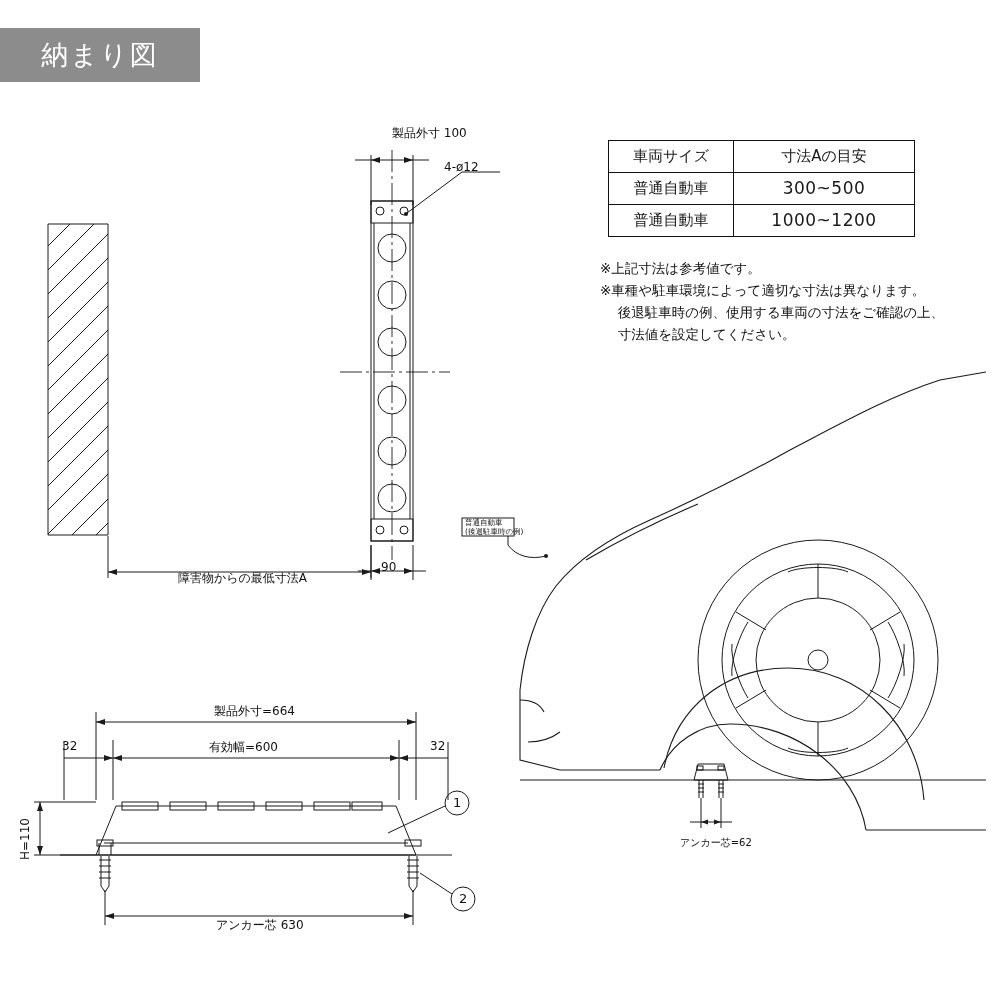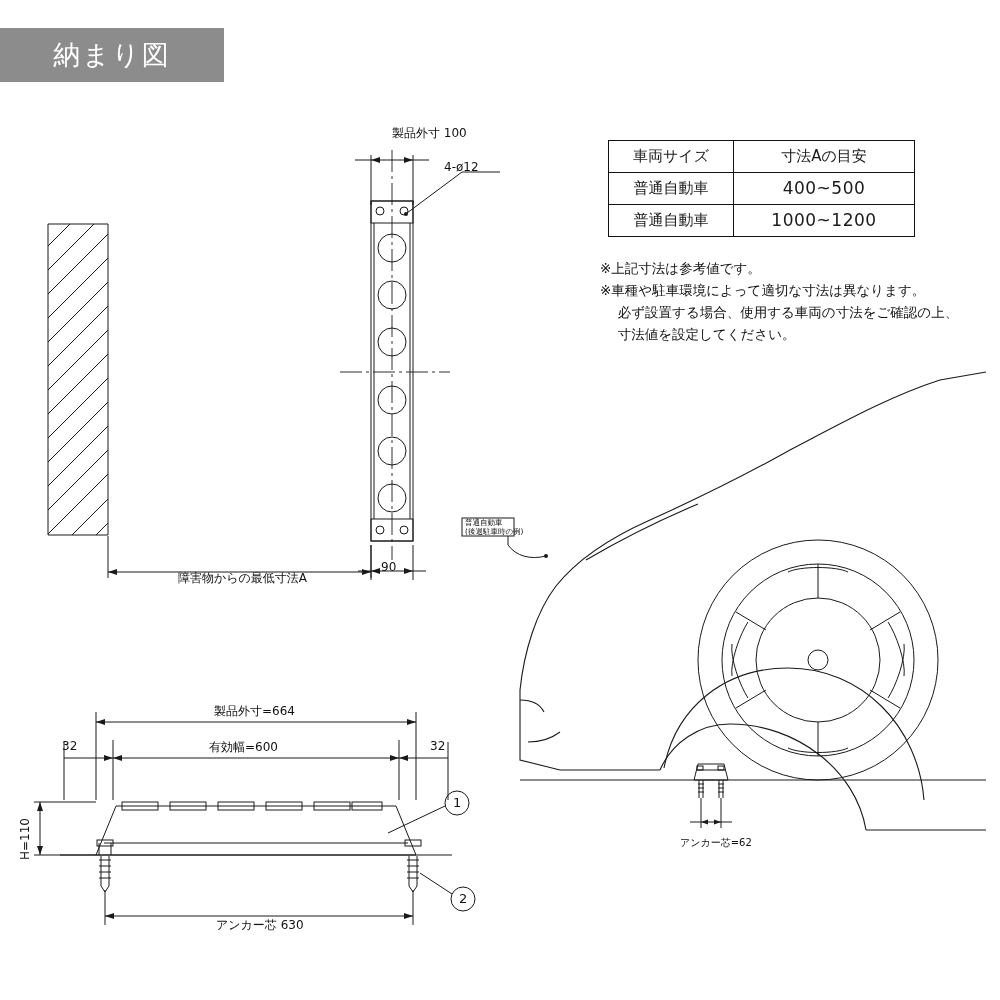--- a/index.html
+++ b/index.html
@@ -14,21 +14,21 @@
     font-family: "Liberation Sans", sans-serif;
     color: #1a1a1a;
     overflow: hidden;
   }
 
   
   #header-bar {
     position: absolute;
     left: 0;
     top: 28px;
-    width: 224px;
+    width: 200px;
     height: 54px;
     background: #8c8c8c;
     display: flex;
     align-items: center;
     justify-content: center;
   }
   #header-title {
     color: #ffffff;
     font-size: 27px;
     letter-spacing: 2px;
@@ -101,32 +101,32 @@
 </div>
 
 <table id="spec-table">
   <tbody>
       <tr>
     <th class="cat">車両サイズ</th>
     <th class="val">寸法Aの目安</th>
   </tr>
   <tr>
     <td class="cat">普通自動車</td>
-    <td class="val num">400~500</td>
+    <td class="val num">300~500</td>
   </tr>
   <tr>
     <td class="cat">普通自動車</td>
     <td class="val num">1000~1200</td>
   </tr>
 </tbody>
   </table>
 
 <div id="notes"><span>※上記寸法は参考値です。</span>
 <span>※車種や駐車環境によって適切な寸法は異なります。</span>
-<span>　 必ず設置する場合、使用する車両の寸法をご確認の上、</span>
+<span>　 後退駐車時の例、使用する車両の寸法をご確認の上、</span>
 <span>　 寸法値を設定してください。</span></div>
 
 <svg class="svgwrap" viewBox="0 0 1000 1000">
   <g fill="none" stroke="#1a1a1a" stroke-width="1" shape-rendering="geometricPrecision">
 
     <g stroke-width="1">
       <line x1="48" y1="224" x2="108" y2="224"></line>
       <line x1="108" y1="224" x2="108" y2="535"></line>
       <line x1="48" y1="535" x2="108" y2="535"></line>
       <line x1="48" y1="224" x2="48" y2="535"></line>

